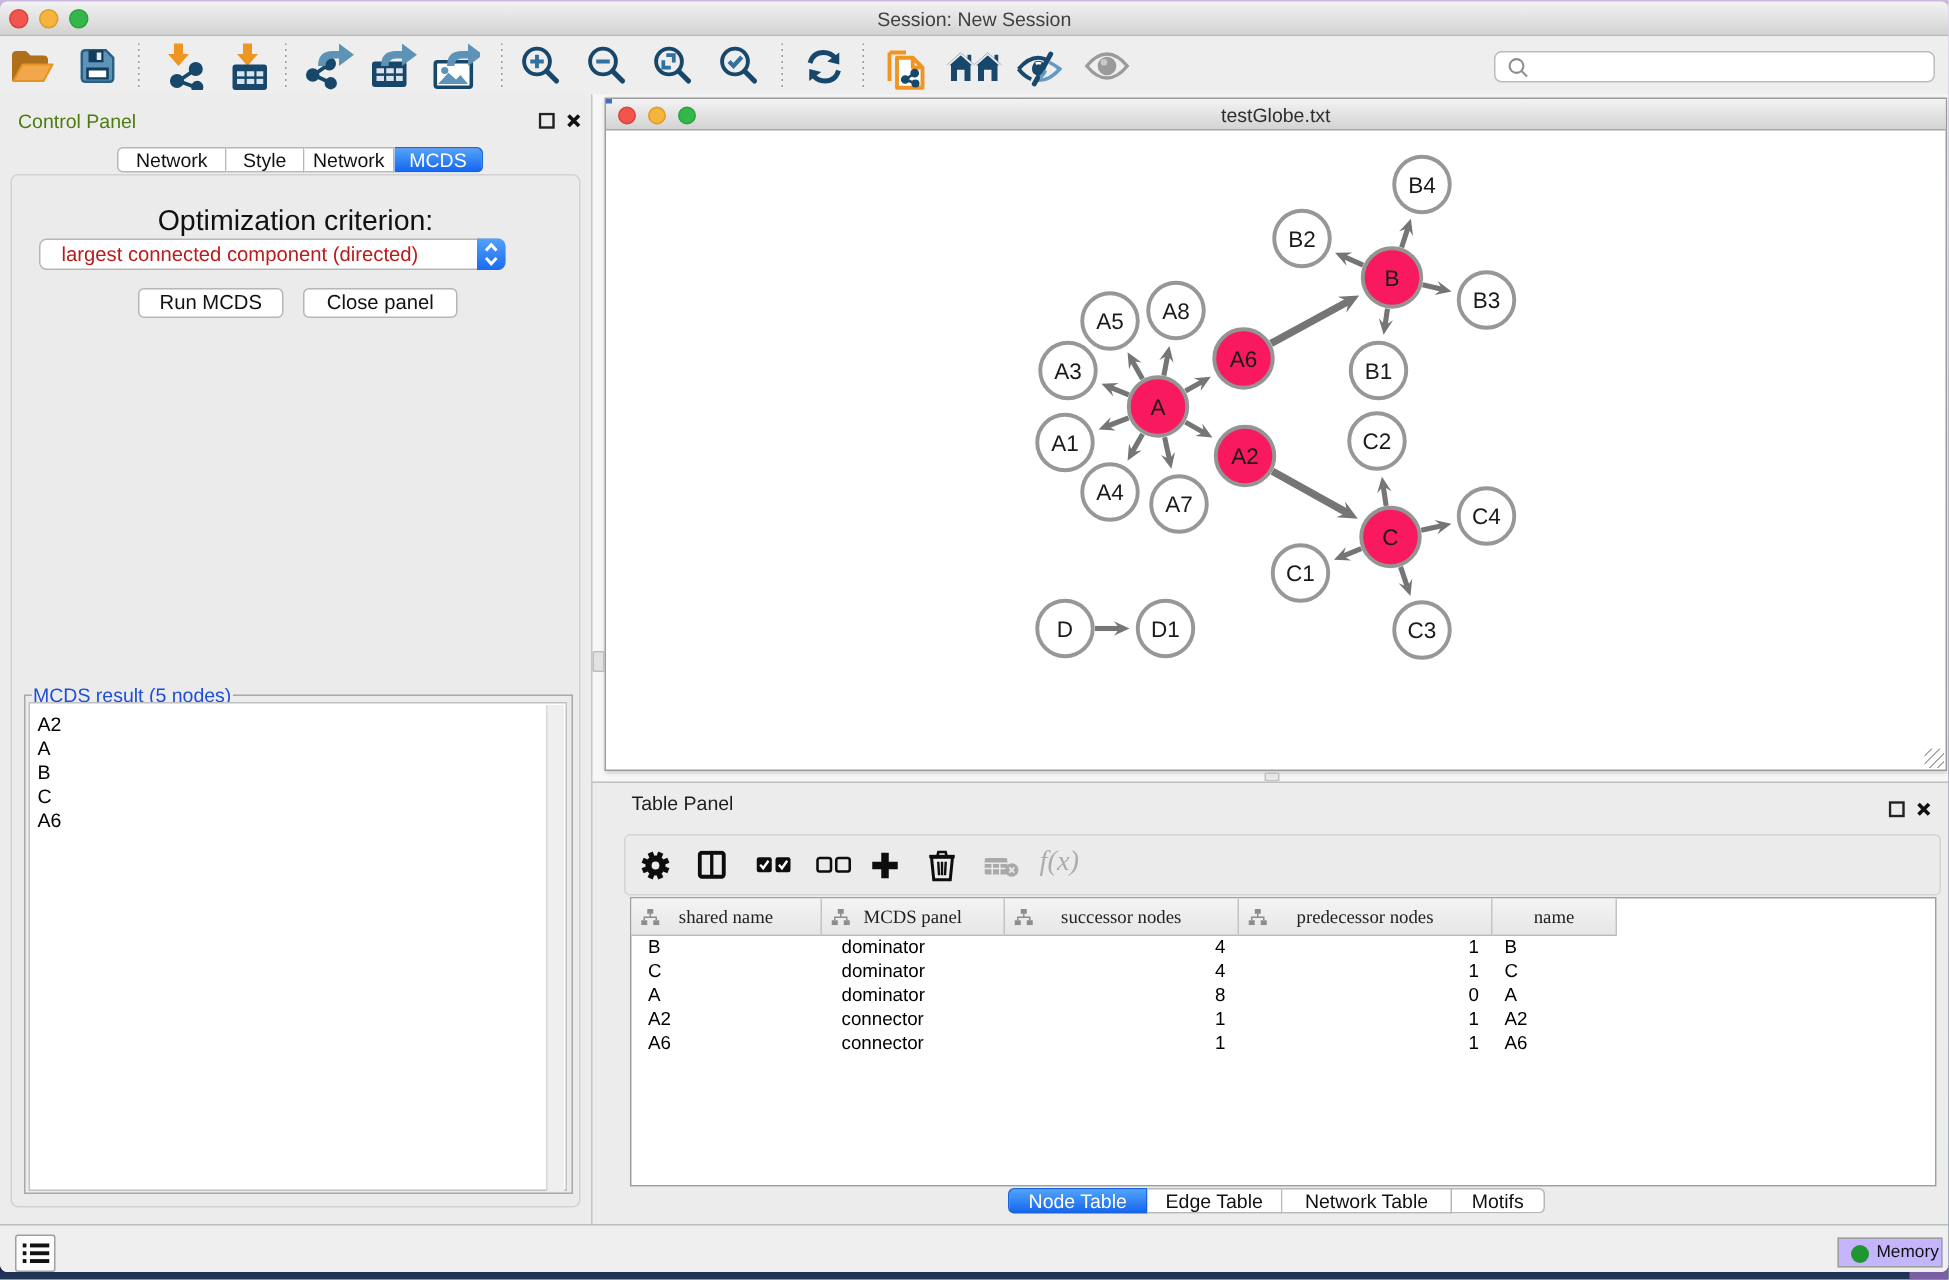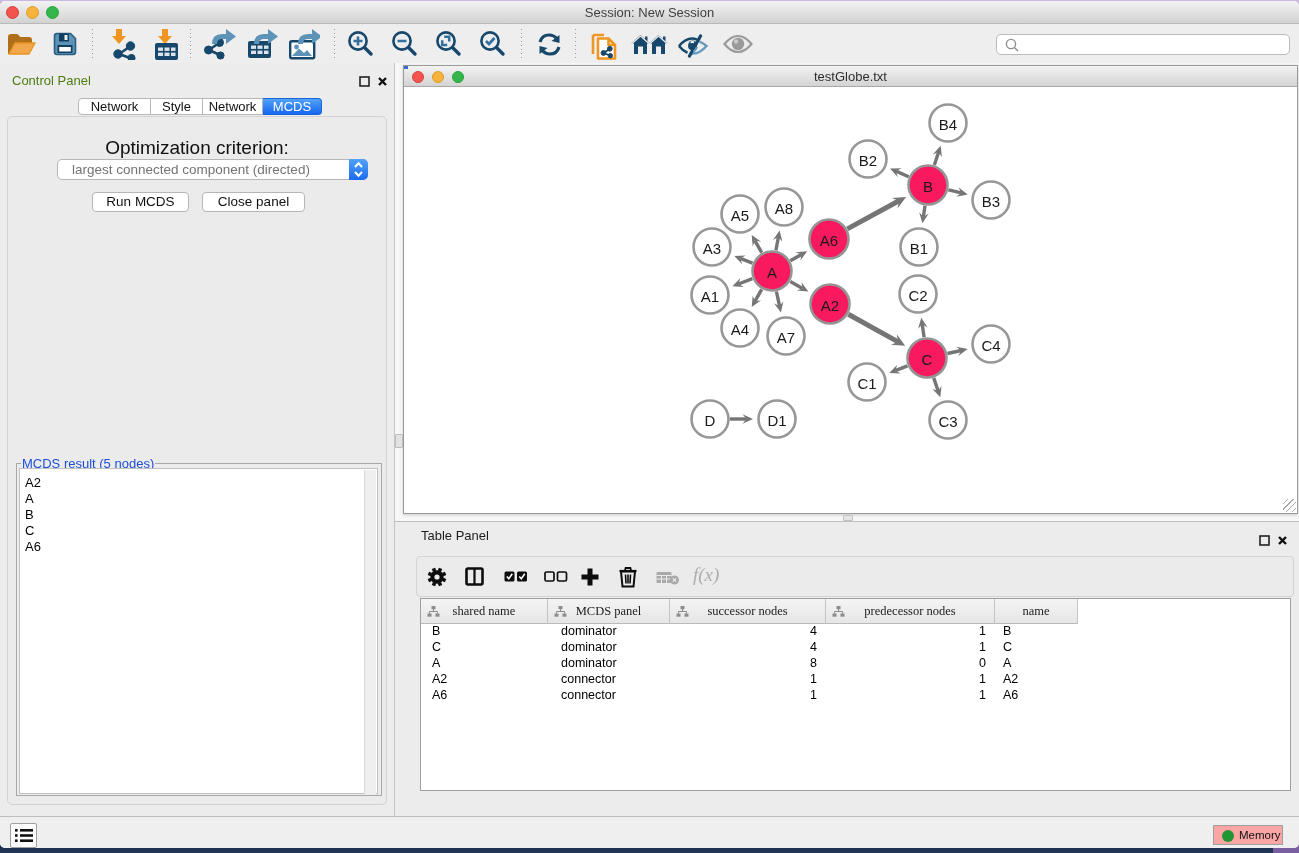--- a/index.html
+++ b/index.html
@@ -27,22 +27,22 @@
 .winbtns { position:absolute; top:11px; }
 .tabs { position:absolute; display:flex; font-size:13px; }
 .tab { border:1px solid #b7b7b7; border-left:none; background:#fff; color:#111;
   display:flex; align-items:center; justify-content:center; height:17px; }
 .tab.first { border-left:1px solid #b7b7b7; border-radius:4px 0 0 4px; }
 .tab.last { border-radius:0 4px 4px 0; }
 .tab.sel { background:linear-gradient(180deg,#52a3f8,#1667f0); border-color:#1a65d9; color:#fff; }
 #cp-box { position:absolute; left:7px; top:53px; width:380px; height:689px;
   background:#ebebeb; border:1px solid #d2d2d2; border-radius:5px; }
 #opt-label { position:absolute; left:0; top:74px; width:394px; text-align:center; font-size:19px; color:#111; }
-#dropdown { position:absolute; left:57px; top:96px; width:311px; height:21px; background:#fff;
-  border:1px solid #b6b6b6; border-radius:5px; font-size:13.5px; color:#737373; }
+#dropdown { position:absolute; left:26px; top:96px; width:311px; height:21px; background:#fff;
+  border:1px solid #b6b6b6; border-radius:5px; font-size:13.5px; color:#b91c1c; }
 #dropdown .dtext { position:absolute; left:14px; top:2px; }
 #dropdown .spin { position:absolute; right:-1px; top:-1px; width:19px; height:21px; border-radius:0 5px 5px 0;
   background:linear-gradient(180deg,#51a2f8,#1b6bf0); }
 .btn { position:absolute; height:20px; background:#fff; border:1px solid #b6b6b6; border-radius:4px;
   font-size:13.5px; color:#111; text-align:center; line-height:18px; }
 #mcds-fs { position:absolute; left:16px; top:393px; width:366px; height:340px; }
 #mcds-fs fieldset { border:1px solid #a8a8a8; width:366px; height:340px; background:#ececec; }
 #mcds-fs legend { font-size:13px; color:#1d4ed8; margin-left:4px; padding:0 1px; }
 #mcds-list { position:absolute; left:3px; top:12px; width:359px; height:326px; background:#fff;
   border:1px solid #c0c0c0; font-size:13px; color:#000; padding:6px 0 0 5px; line-height:16px; }
@@ -78,21 +78,21 @@
 .trow { position:absolute; font-size:12.5px; color:#000; height:16px; }
 .tc { position:absolute; }
 .tr-num { text-align:right; }
 
 #bottom-tabs { position:absolute; display:flex; left:277px; top:270px; font-size:13px; }
 
 #statusbar { position:absolute; left:0; top:815px; width:1299px; height:32px; background:#efefef;
   border-top:1px solid #bdbdbd; }
 #listbtn { position:absolute; left:10px; top:6px; width:27px; height:25px; background:#fcfcfc;
   border:1px solid #a0a0a0; border-radius:2px; }
-#membtn { position:absolute; right:16px; top:8px; width:70px; height:20px; background:#fca5a5;
+#membtn { position:absolute; right:4px; top:8px; width:70px; height:20px; background:#c4b5fd;
   border:1px solid #9f9f9f; font-size:11.5px; color:#111;text-align:center; }
 #membtn .dot { position:absolute; left:8px; top:4px; width:12px; height:12px; border-radius:50%; background:#1f9632; }
 #membtn .mtext { position:absolute; left:25px; top:3px; }
 </style></head>
 <body>
 <div style="position:absolute;right:0;bottom:0;width:26px;height:8px;background:#7a5fa0;"></div>
 <div id="app">
 
   <div id="titlebar">
     <div class="tl" style="left:6px;background:#f2554d;border:1px solid #d8423b;"></div>
@@ -519,20 +519,26 @@
 <span class="tc" style="left:582px;">A2</span>
 </div>
 <div class="trow" style="left:0;top:89px;width:871px;">
 <span class="tc" style="left:11px;">A6</span>
 <span class="tc" style="left:140px;">connector</span>
 <span class="tc tr-num" style="left:249px;width:147px;">1</span>
 <span class="tc tr-num" style="left:405px;width:160px;">1</span>
 <span class="tc" style="left:582px;">A6</span>
 </div>
     </div>
+    <div id="bottom-tabs">
+      <div class="tab first sel" style="width:93px;">Node Table</div>
+      <div class="tab" style="width:90px;">Edge Table</div>
+      <div class="tab" style="width:113px;">Network Table</div>
+      <div class="tab last" style="width:62px;">Motifs</div>
+    </div>
   </div>
 
   <div id="statusbar">
     <div id="listbtn">
       <svg width="18" height="16" style="position:absolute;left:4px;top:4px;">
         <rect x="0" y="1" width="2.6" height="2.6" fill="#111"></rect>
           <rect x="5" y="1" width="13" height="2.6" fill="#111"></rect>
         <rect x="0" y="6.2" width="2.6" height="2.6" fill="#111"></rect>
           <rect x="5" y="6.2" width="13" height="2.6" fill="#111"></rect>
         <rect x="0" y="11.4" width="2.6" height="2.6" fill="#111"></rect>

